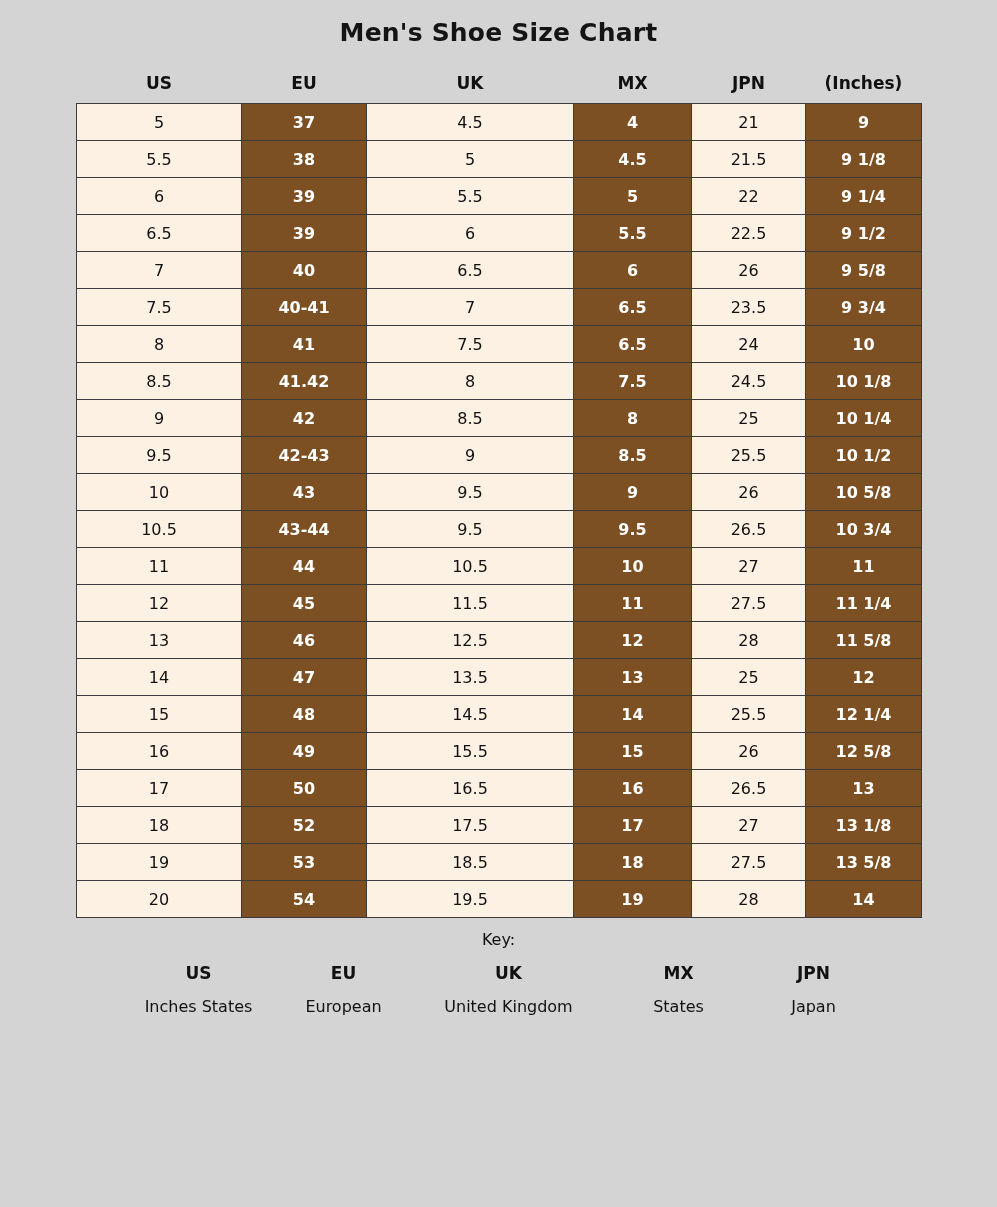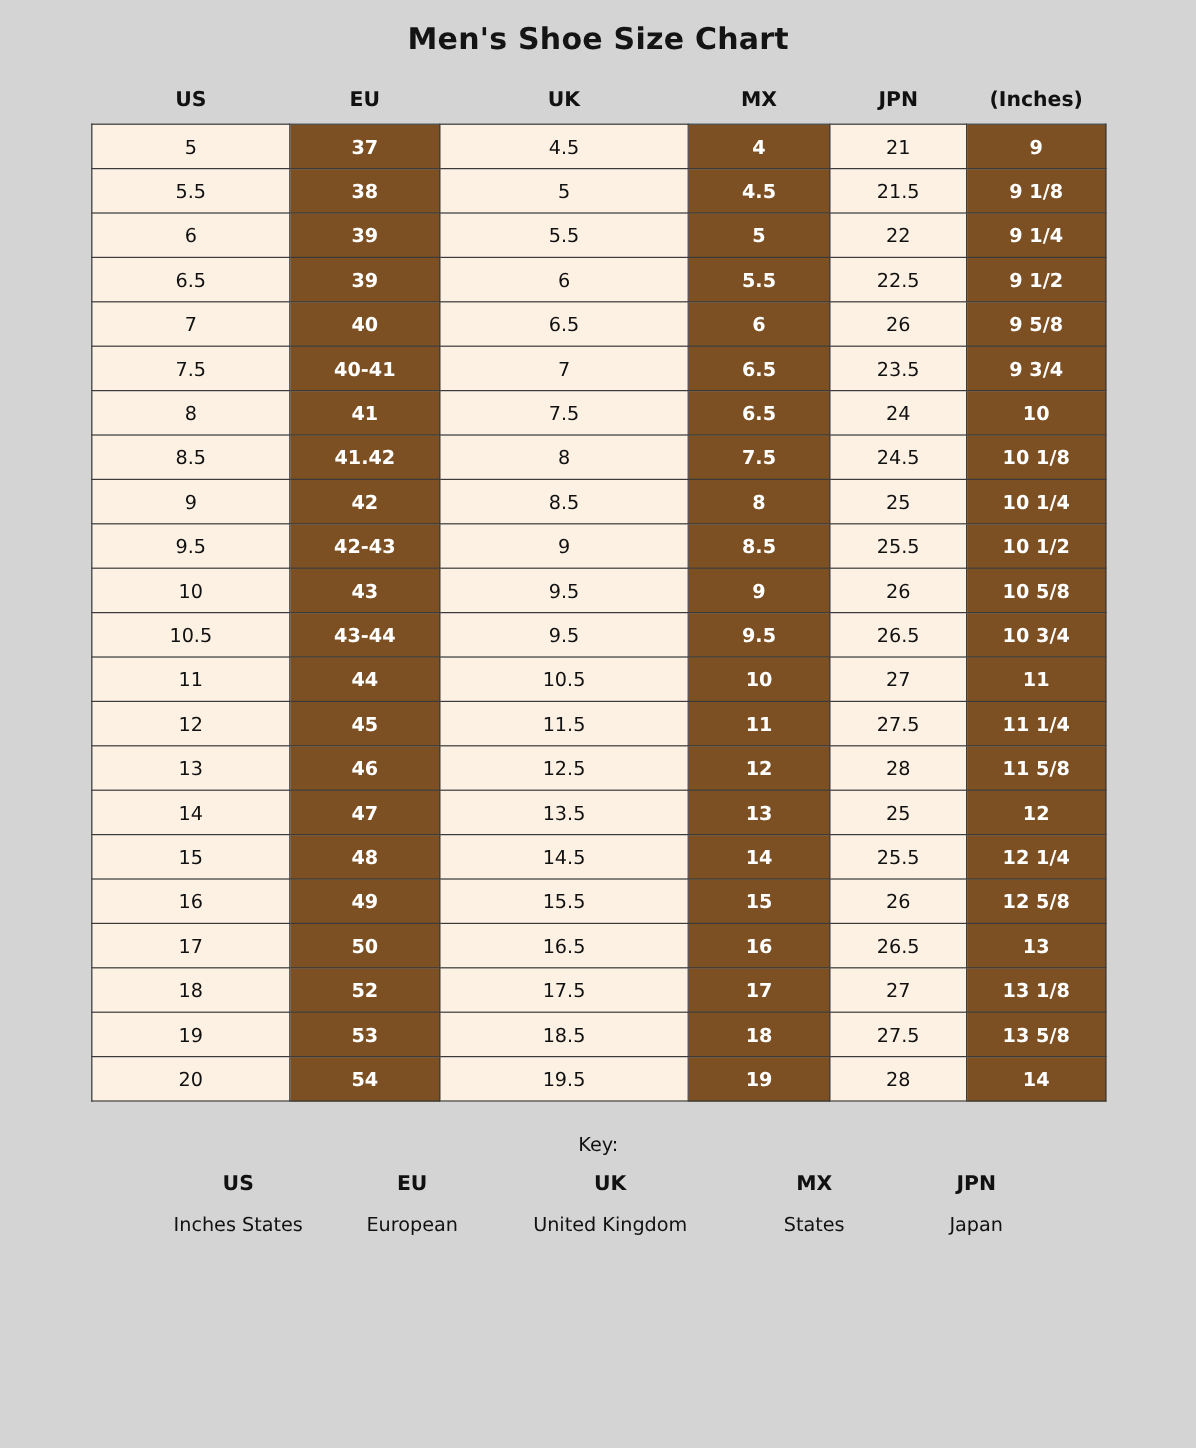--- a/index.html
+++ b/index.html
@@ -70,21 +70,21 @@
   col.c-eu { width: 125px; }
   col.c-uk { width: 207px; }
   col.c-mx { width: 118px; }
   col.c-jpn { width: 114px; }
   col.c-in { width: 116px; }
 
   .key-label {
     text-align: center;
     font-size: 16px;
     color: #111;
-    margin-top: 26px;
+    margin-top: 12px;
   }
   .key-table {
     margin: 6px auto 0 auto;
     width: 760px;
     border-collapse: collapse;
     table-layout: fixed;
   }
   .key-table td {
     text-align: center;
     font-size: 16px;

